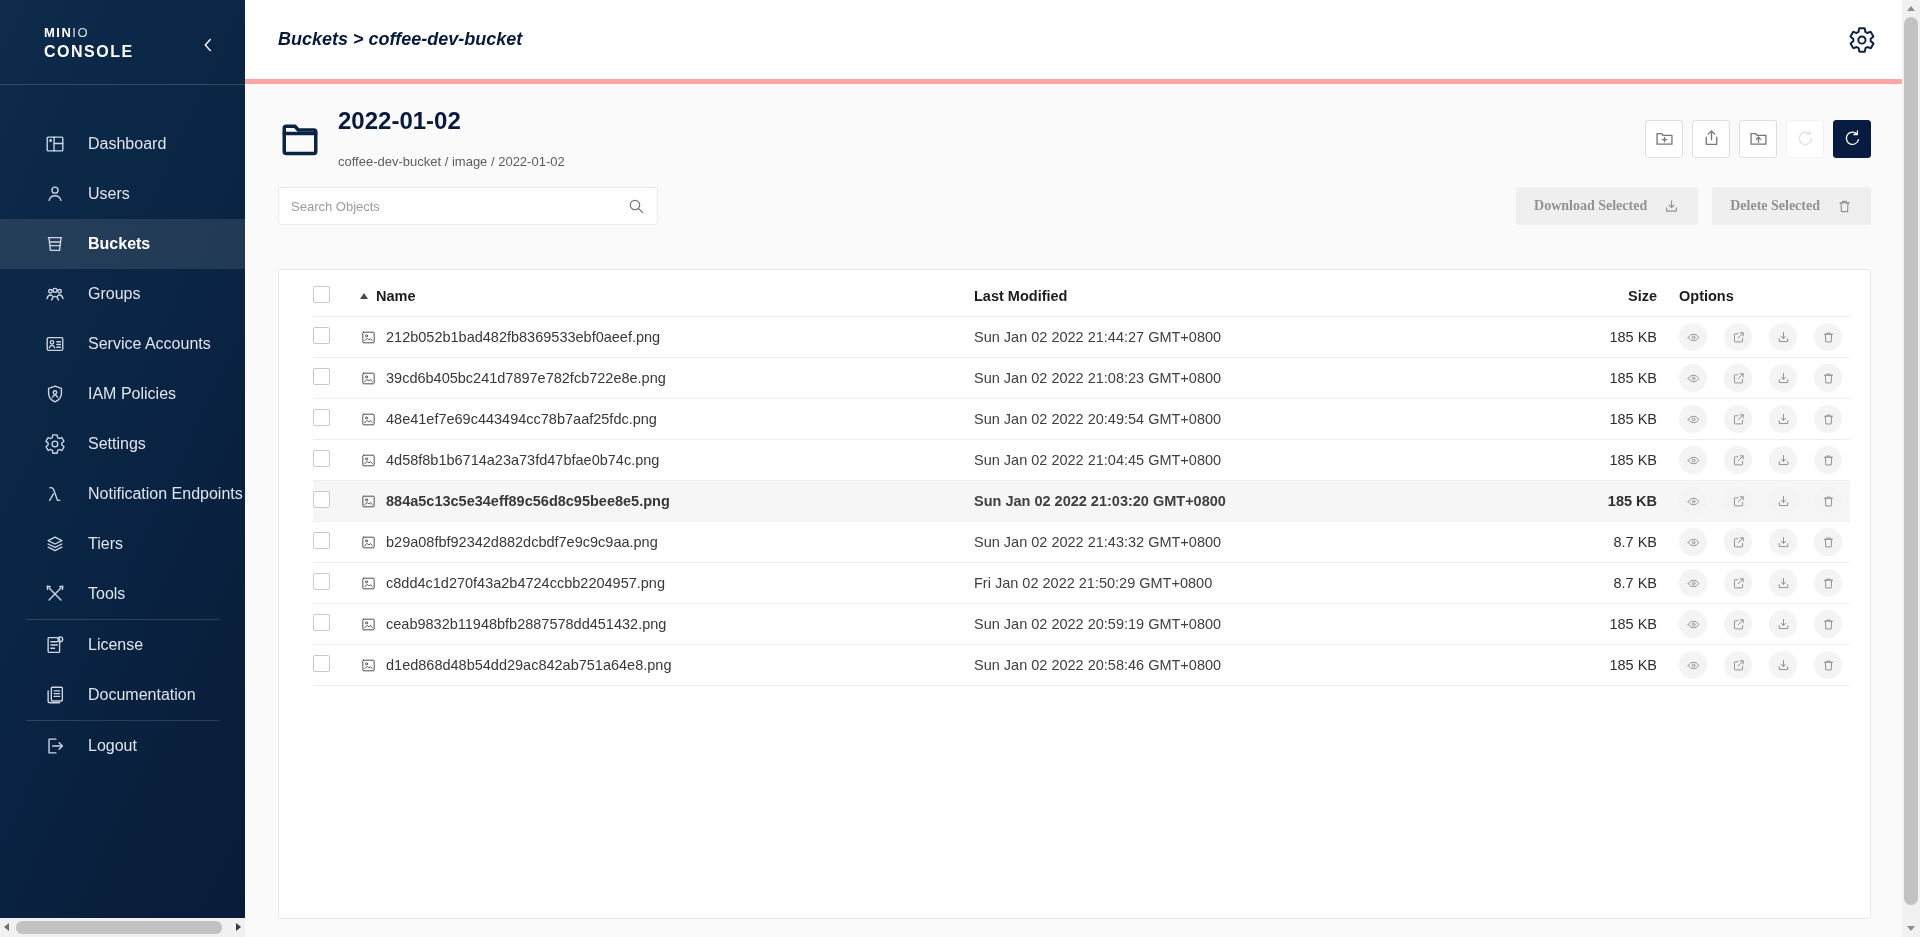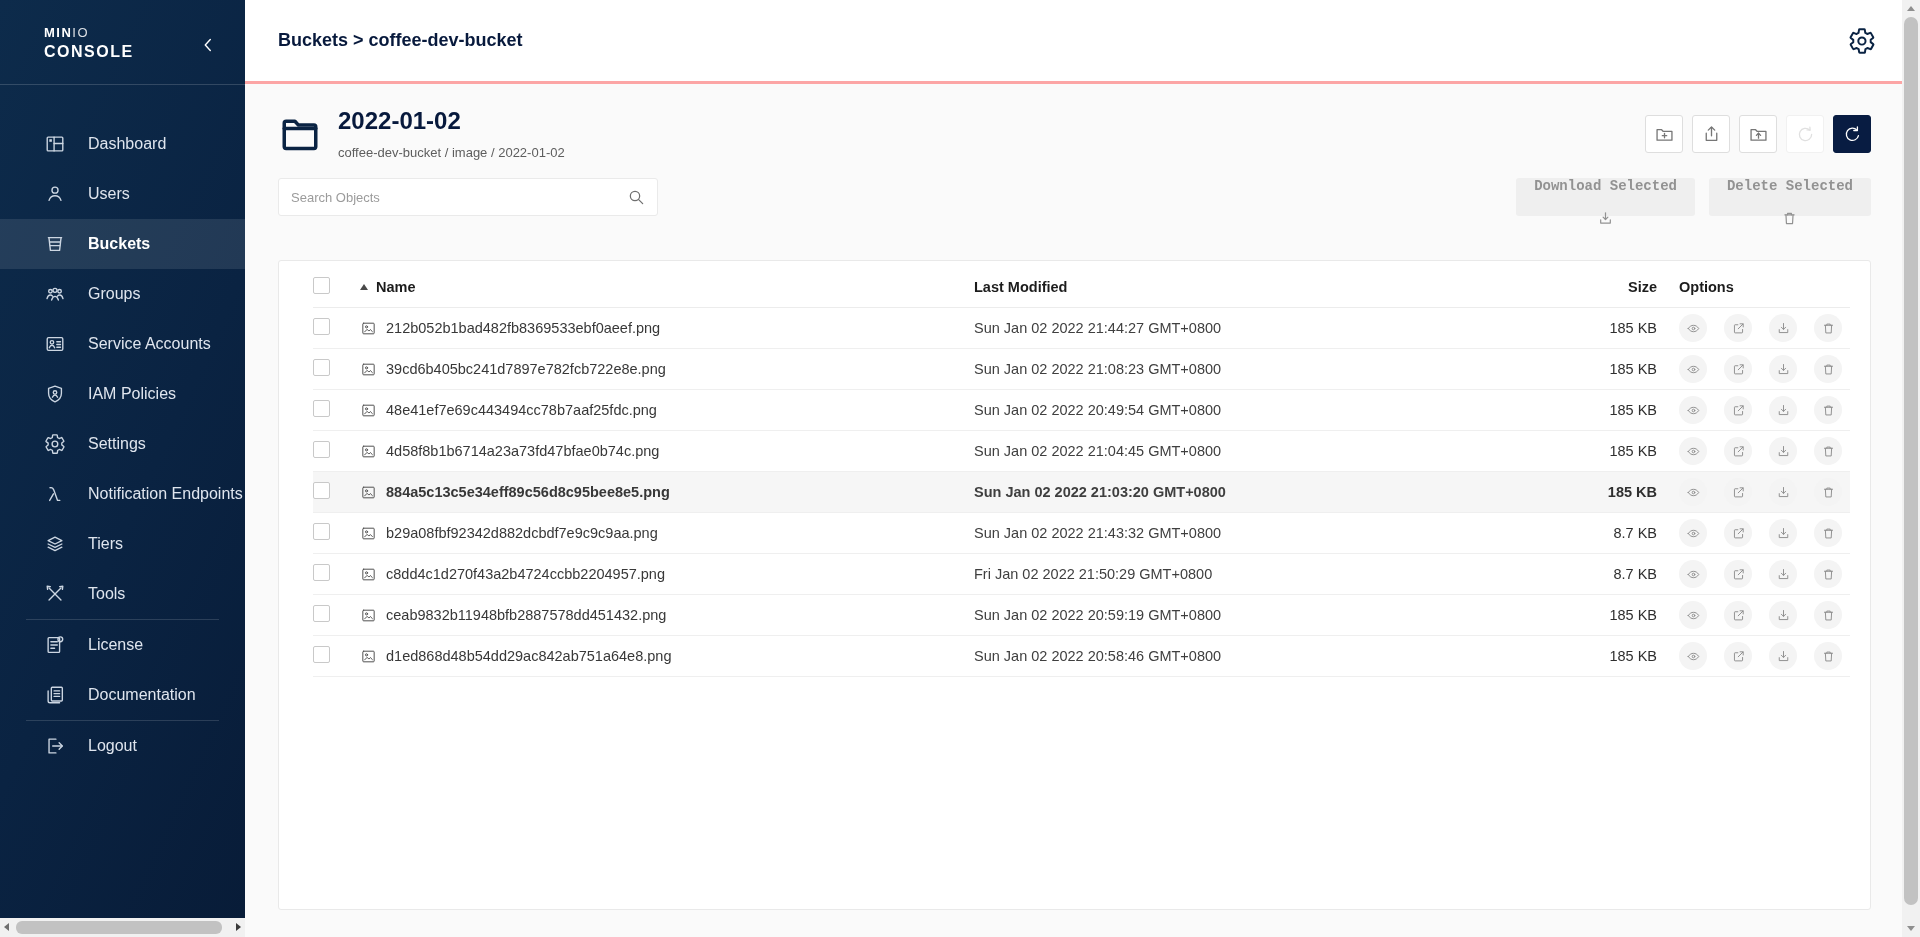--- a/index.html
+++ b/index.html
@@ -26,50 +26,50 @@
   .nav-icon svg{width:22px;height:22px;}
   .nav-label{margin-left:22px;font-size:16px;color:#dfe5ee;white-space:nowrap;}
   .nav-divider{height:1px;background:rgba(255,255,255,.14);margin:0 26px;}
 
   
   svg{fill:none;stroke:currentColor;stroke-width:1.5;stroke-linecap:round;stroke-linejoin:round;display:block;}
 
   
   .main{flex:1;margin-right:18px;display:flex;flex-direction:column;height:937px;}
   .topbar{height:84px;background:#fff;display:flex;align-items:center;
-    justify-content:space-between;padding:0 24px 0 33px;border-bottom:3px solid #fca5a5;box-sizing:border-box;}
+    justify-content:space-between;padding:0 24px 0 33px;border-bottom:5px solid #fca5a5;box-sizing:border-box;font-style:italic;}
   .breadcrumb{font-size:18px;font-weight:700;color:#07193c;cursor:pointer;}
   .topbar-gear{background:none;border:none;color:#0a2343;width:30px;height:30px;padding:0;cursor:pointer;}
   .topbar-gear svg{width:28px;height:28px;stroke-width:1.7;}
 
   .content{flex:1;background:#fafafa;padding:24px 31px 0 33px;box-sizing:border-box;overflow:hidden;}
 
   .title-row{display:flex;align-items:center;}
   .big-folder{width:44px;height:42px;color:#0a2343;margin-right:16px;}
   .big-folder svg{width:44px;height:42px;stroke-width:2;}
   .title-block h1{margin:0;font-size:24px;font-weight:700;color:#07193c;line-height:26px;}
-  .obj-path{margin-top:11px;font-size:13px;color:#5d5d5d;}
+  .obj-path{margin-top:20px;font-size:13px;color:#5d5d5d;}
   .toolbar{margin-left:auto;display:flex;gap:9px;}
   .tb-btn{width:38px;height:38px;border-radius:3px;border:1px solid #dedede;background:#fff;
     display:flex;align-items:center;justify-content:center;color:#767676;cursor:pointer;padding:0;}
   .tb-btn svg{width:21px;height:21px;}
   .tb-btn.disabled{border-color:#f1f1f1;color:#e0e0e0;cursor:default;}
   .tb-btn.primary{background:#081c42;border-color:#081c42;color:#fff;}
 
   .filter-row{display:flex;align-items:center;margin-top:18px;}
   .search-box{position:relative;width:380px;height:38px;}
   .search-box input{width:100%;height:100%;box-sizing:border-box;border:1px solid #eaeaea;border-radius:3px;
     padding:0 40px 0 12px;font-size:13px;color:#333;font-family:"Liberation Sans",sans-serif;outline:none;background:#fff;}
   .search-box input::placeholder{color:#9b9b9b;}
   .search-icon{position:absolute;right:12px;top:9px;width:20px;height:20px;color:#6f6f6f;}
   .search-icon svg{width:20px;height:20px;}
   .bulk{margin-left:auto;display:flex;gap:14px;}
   .bulk-btn{height:38px;border:none;border-radius:3px;background:#efefef;color:#929292;
     font-size:14px;font-weight:600;display:flex;align-items:center;gap:16px;padding:0 18px;
-    font-family:Liberation Mono, monospace;cursor:default;flex-direction:column;}
+    font-family:Liberation Serif, serif;cursor:default;}
   .bulk-btn svg{width:17px;height:17px;stroke-width:1.7;}
 
   
   .card{margin-top:44px;background:#fff;border:1px solid #e9e9e9;border-radius:3px;height:650px;
     box-sizing:border-box;padding:6px 20px 0 34px;overflow:hidden;}
   .trow,.thead{display:grid;grid-template-columns:47px 614px 1fr 80px 193px;align-items:center;}
   .thead{height:40px;border-bottom:1px solid #ececec;}
   .th{font-size:14.5px;font-weight:700;color:#1c1c1c;}
   .th-name{display:flex;align-items:center;gap:8px;cursor:pointer;}
   .sort-asc{width:0;height:0;border-left:4.5px solid transparent;border-right:4.5px solid transparent;

